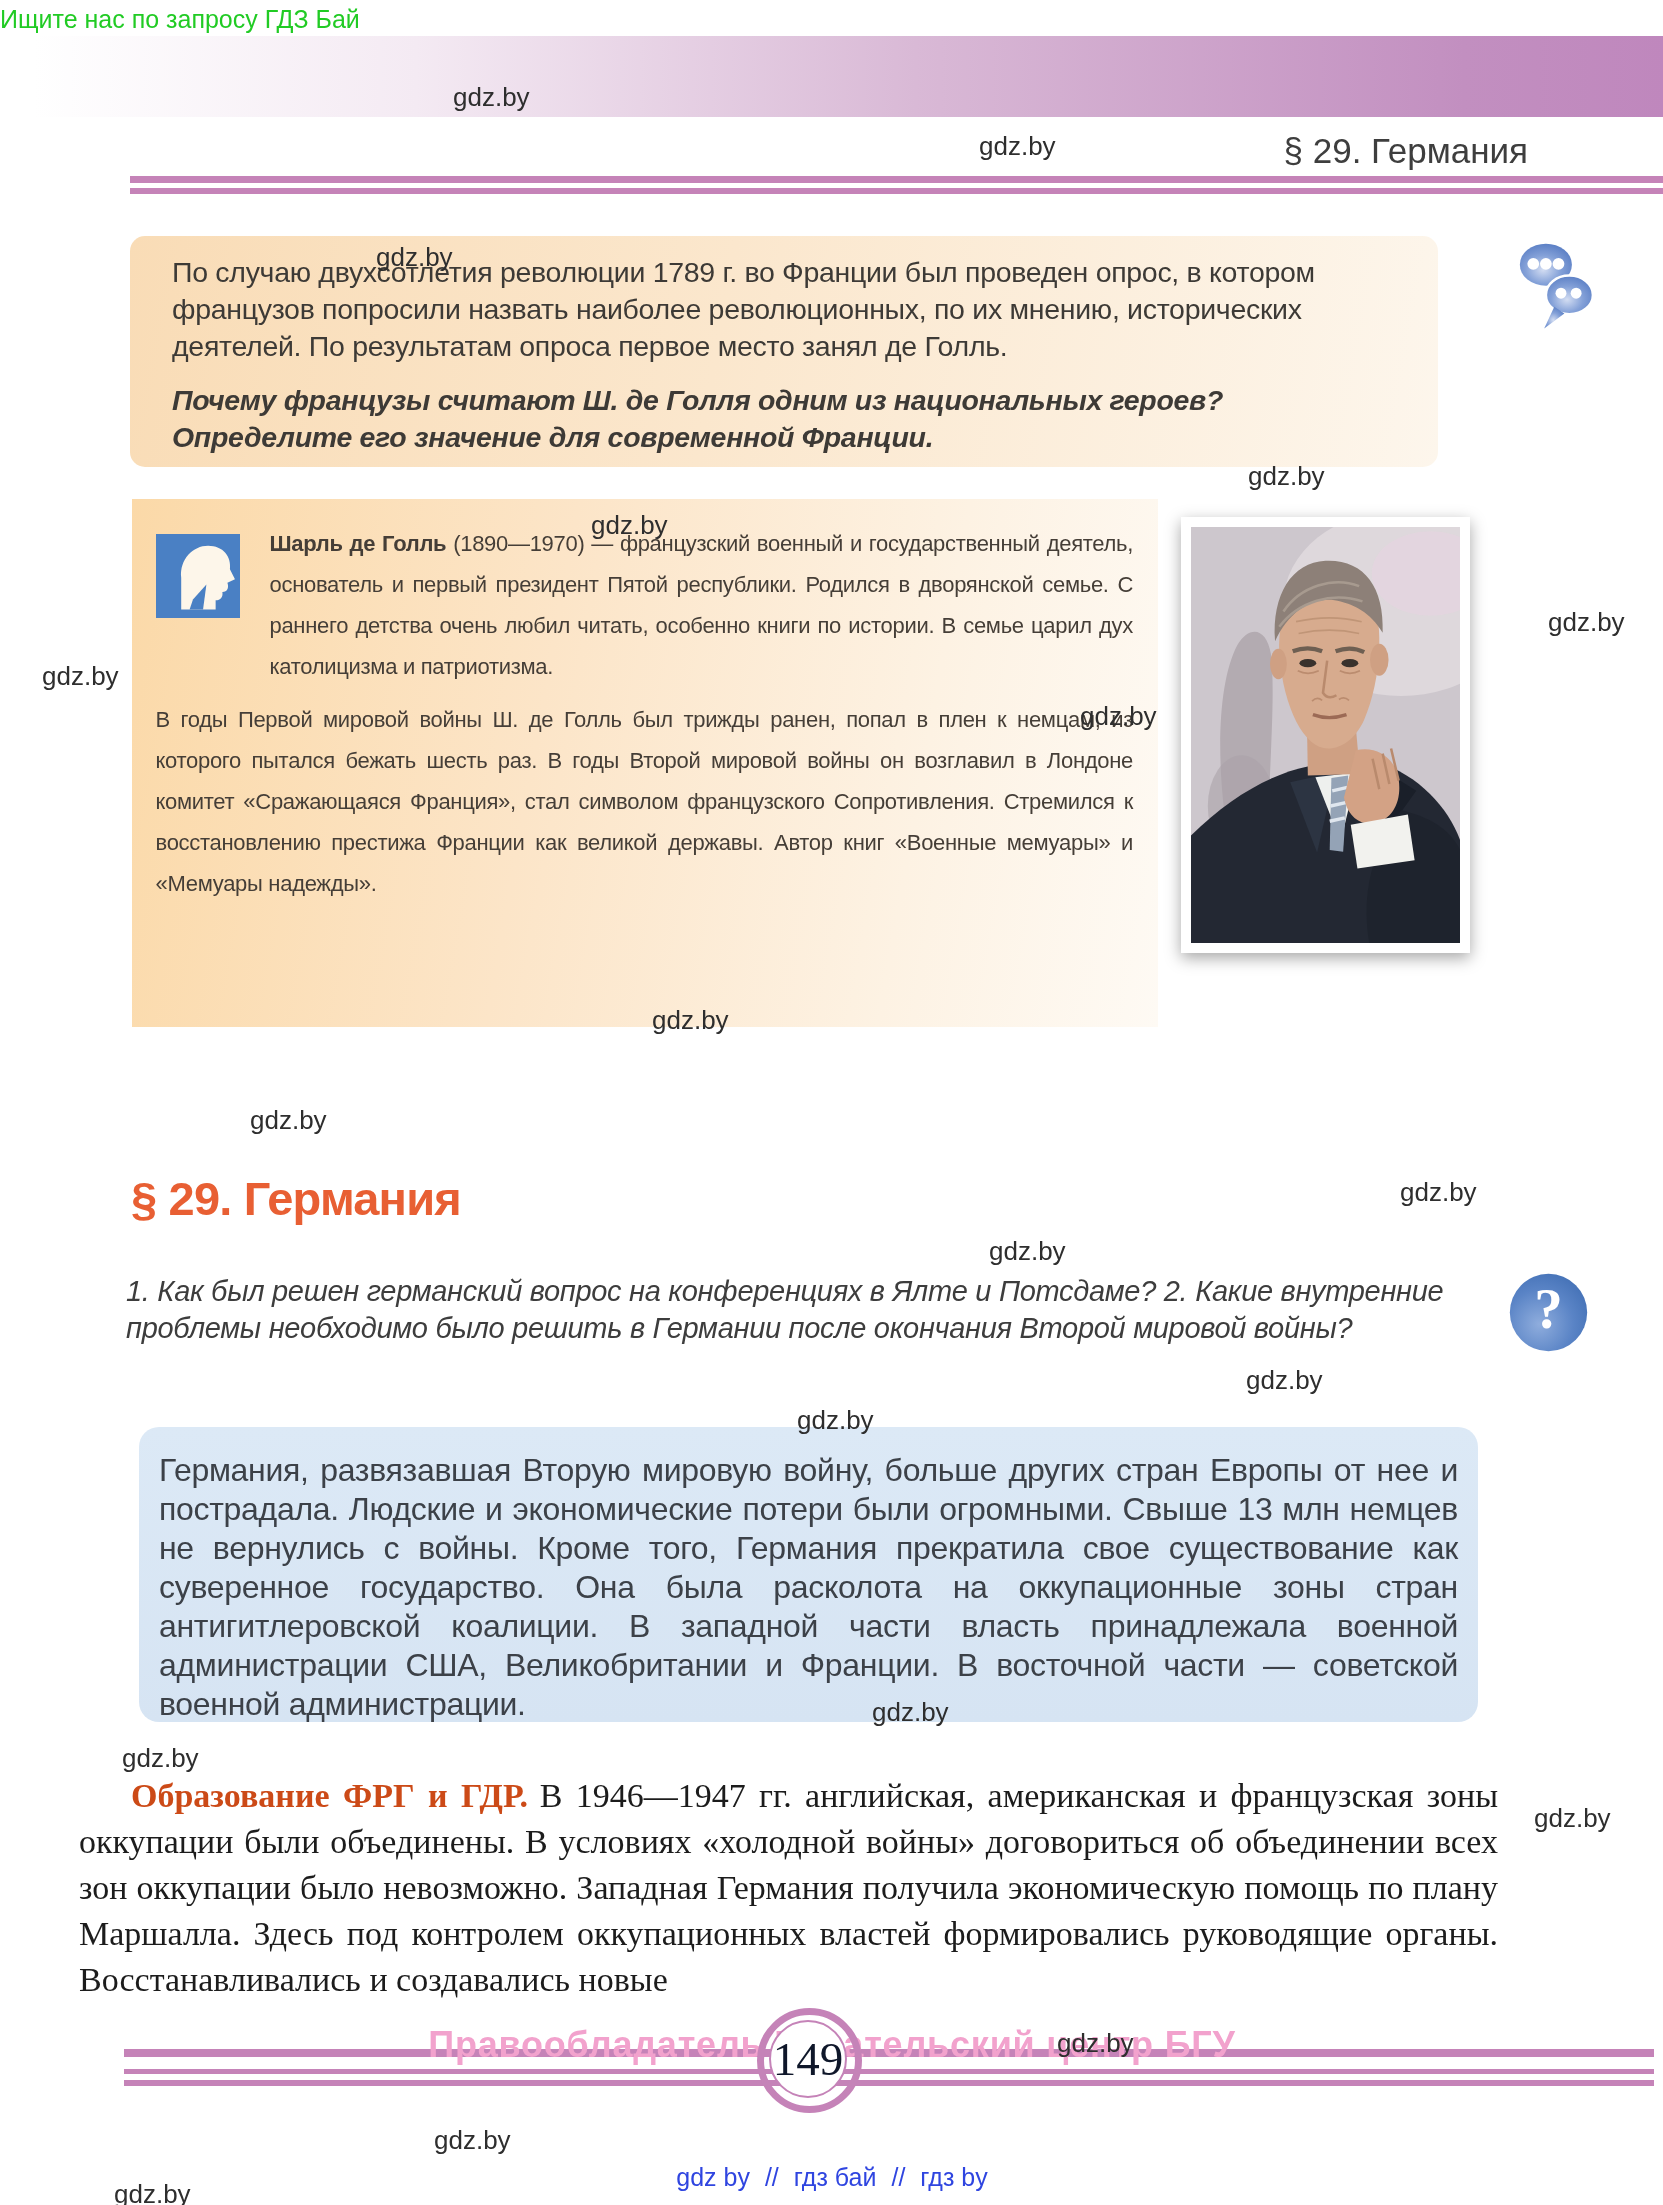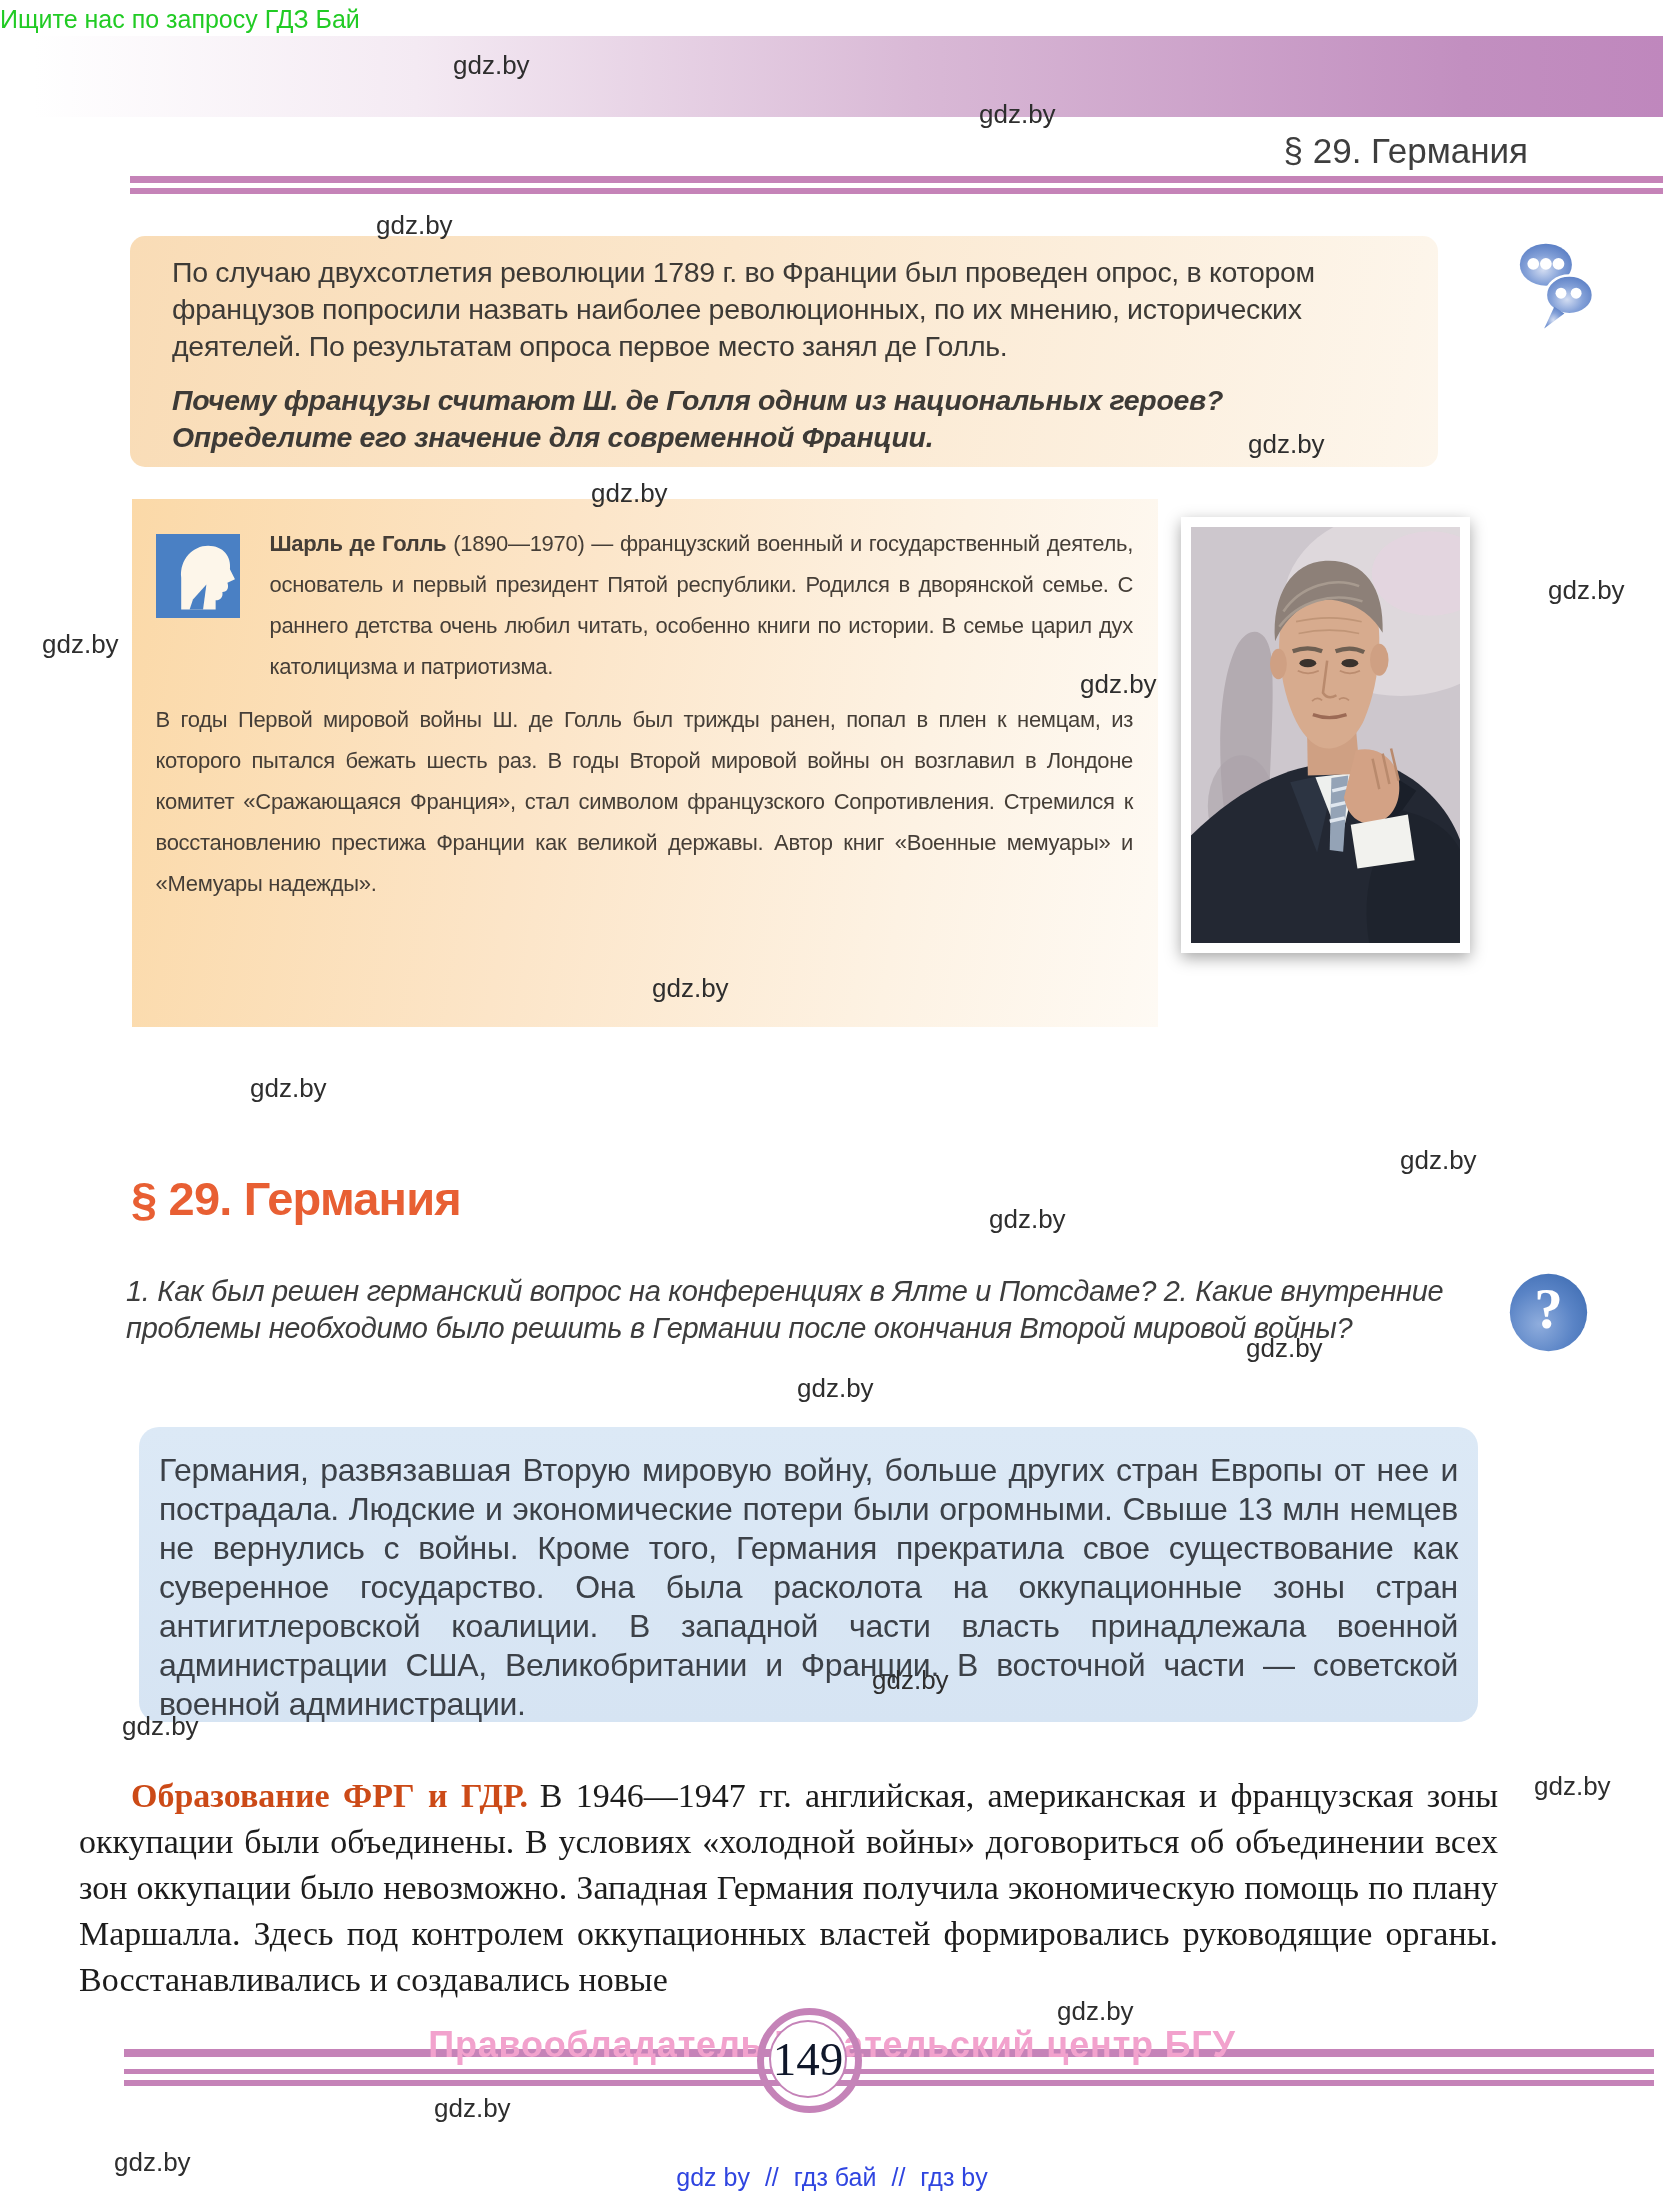--- a/index.html
+++ b/index.html
@@ -75,21 +75,21 @@
   .pg-disc{position:absolute;left:769px;top:2020px;width:74px;height:74px;
            background:#fff;border:2.5px solid #c583b8;border-radius:50%;
            display:flex;align-items:center;justify-content:center;
            font-family:"Liberation Serif",serif;font-size:47px;color:#0f172a;}
 
   .links{position:absolute;left:0;right:0;top:2163px;display:flex;
          justify-content:center;gap:15px;font-size:25px;color:#2f45e0;}
   .links .lnk{cursor:pointer;}
 
   #wm-layer{position:absolute;inset:0;z-index:6;pointer-events:none;}
-  .wm{position:absolute;font-size:26px;color:#2e2e2e;white-space:nowrap;}
+  .wm{position:absolute;font-size:26px;color:#2e2e2e;white-space:nowrap;margin-top:32px;}
 </style>
 </head>
 <body>
 
 <div class="page">
 
   <div class="promo">Ищите нас по запросу ГДЗ Бай</div>
 
   <div class="topbar"></div>
 

